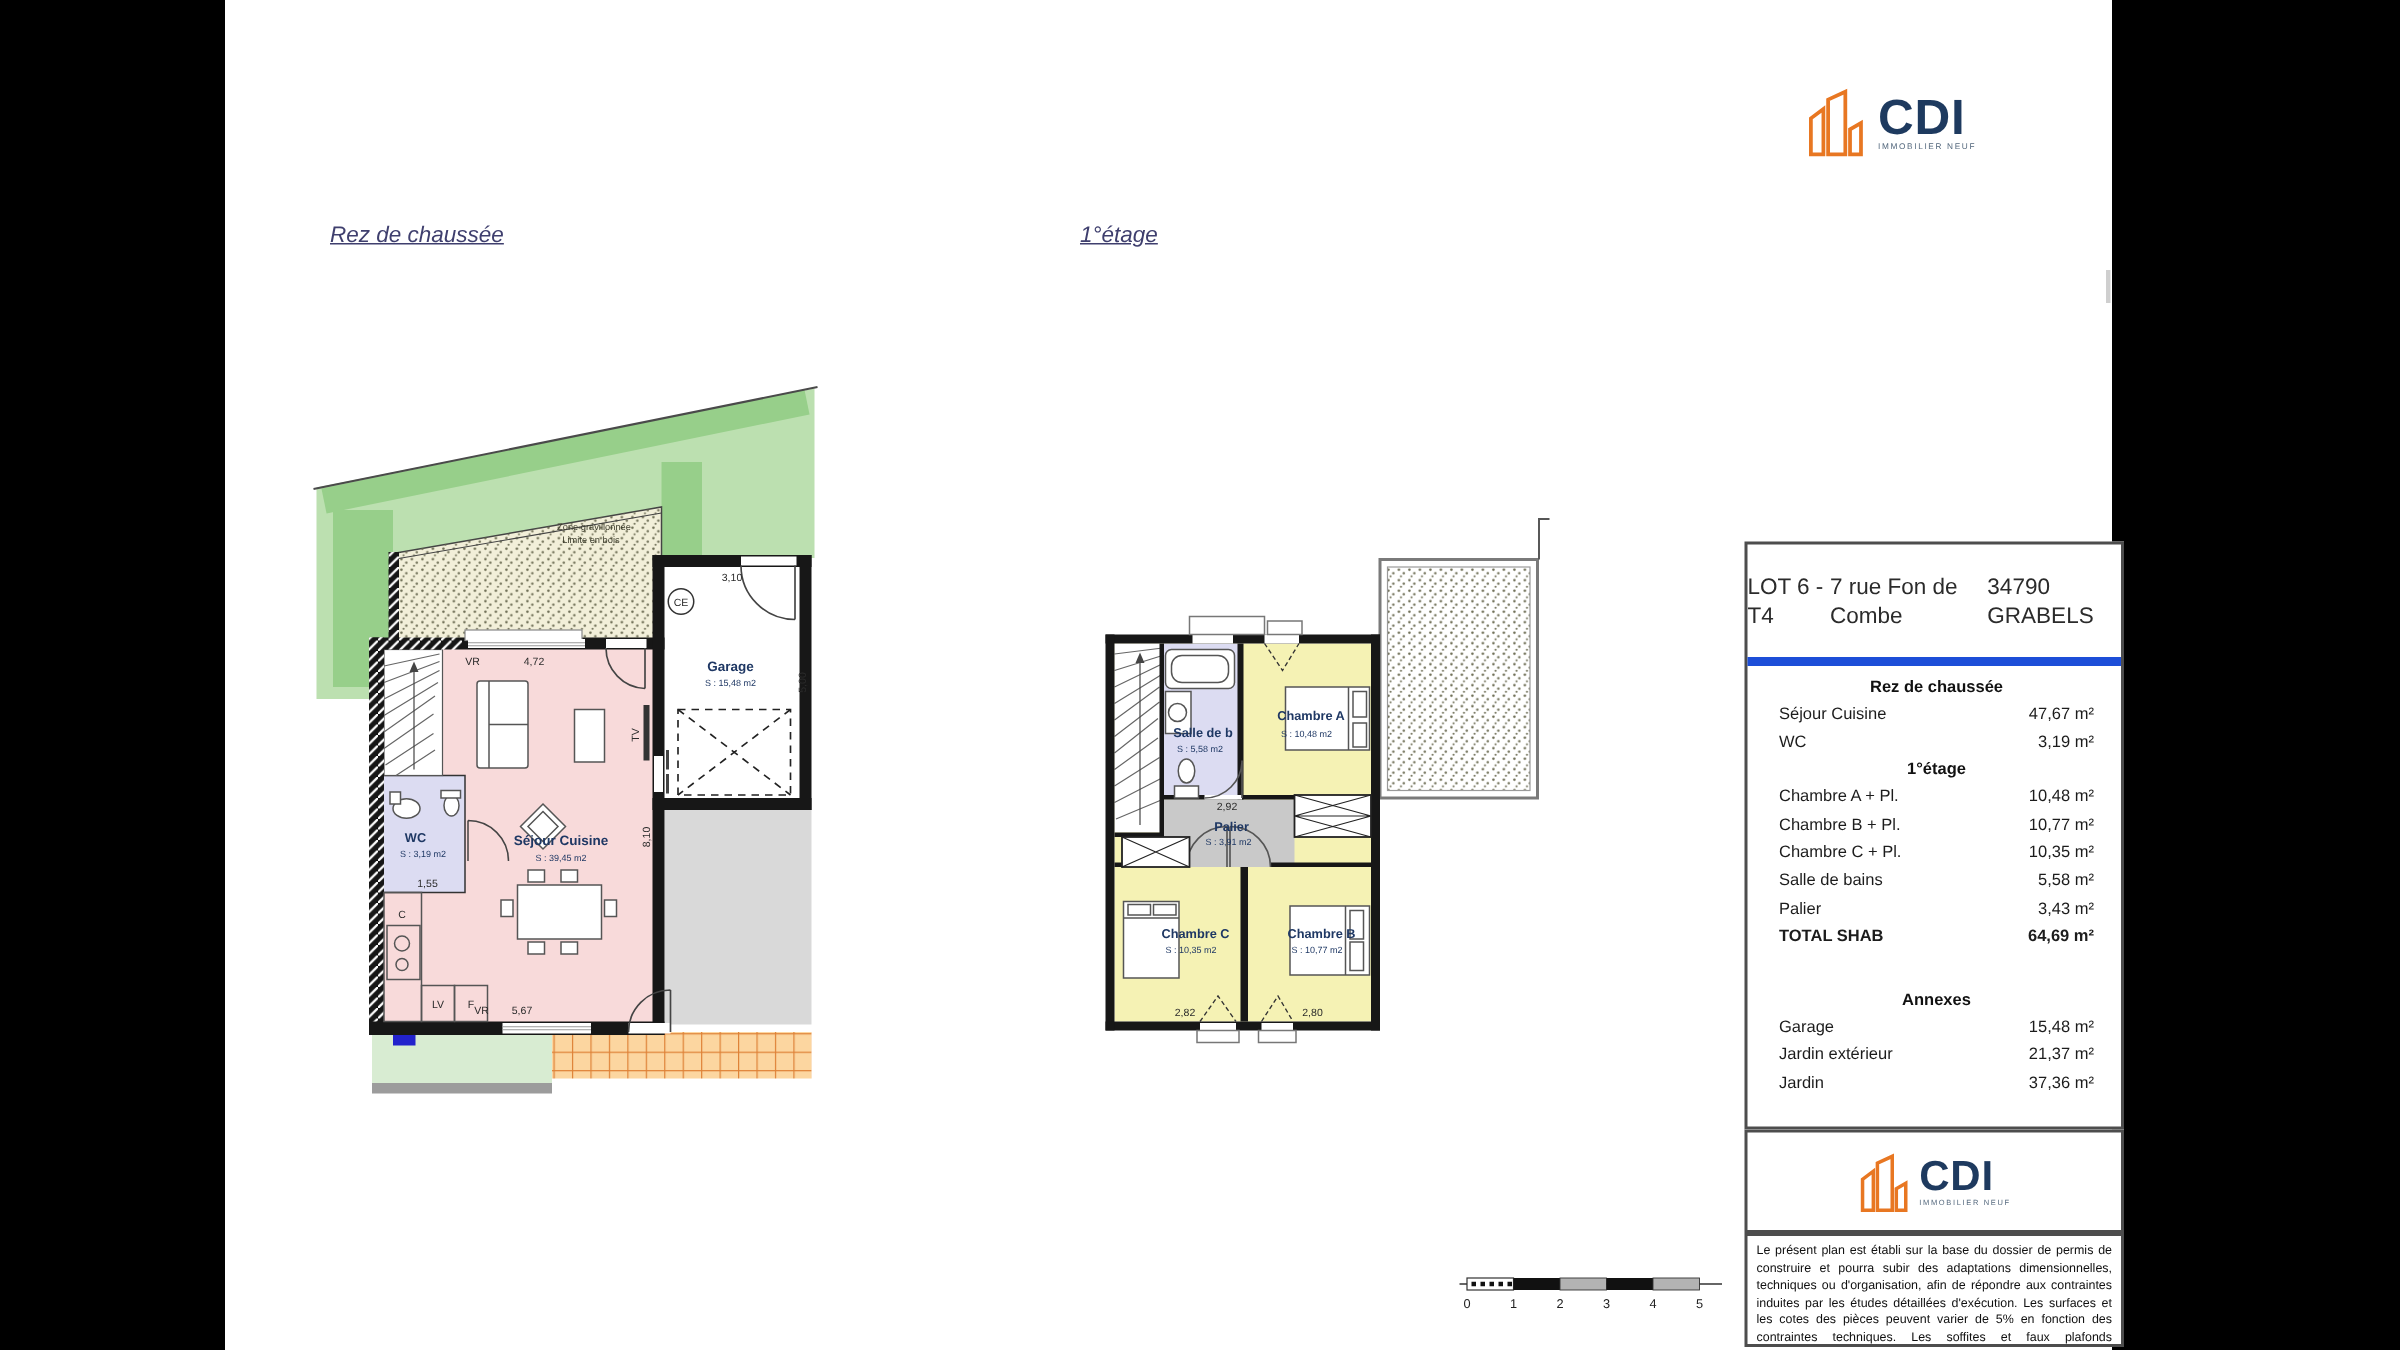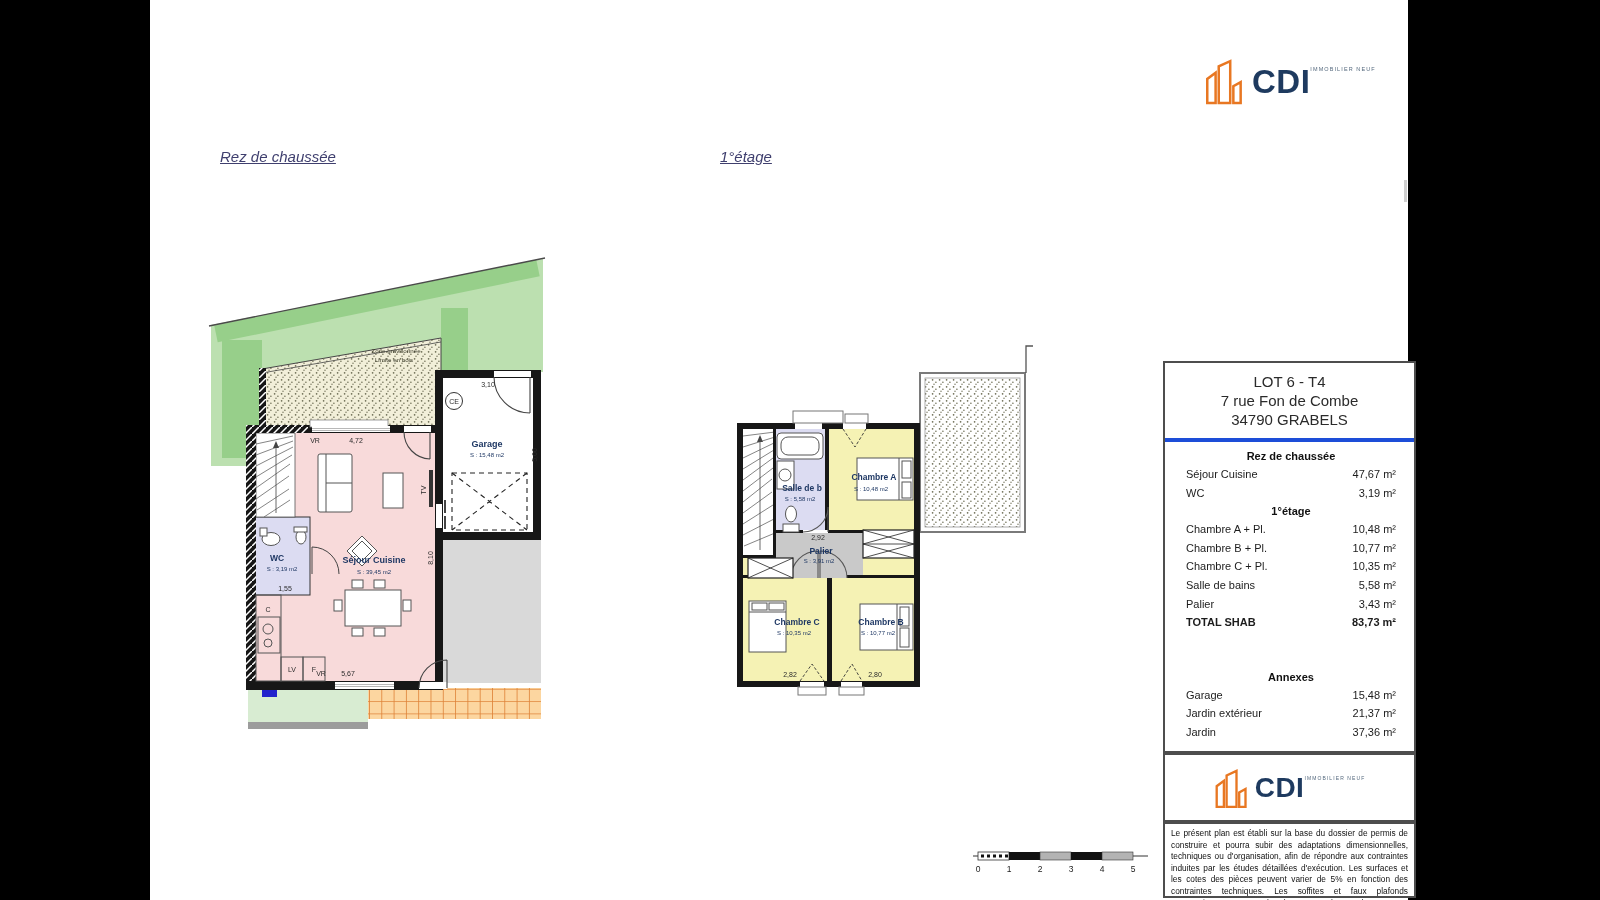--- a/index.html
+++ b/index.html
@@ -13,41 +13,41 @@
   #edge-mark{left:1404px;top:180px;width:3px;height:22px;background:#cfcfcf;}
 
   
   .plan-title{font-size:15px;font-style:italic;text-decoration:underline;
               color:#3f3f6e;white-space:nowrap;}
   #title-ground{left:220px;top:148px;}
   #title-first{left:720px;top:148px;}
 
   
   .cdi{display:flex;align-items:center;gap:5px;}
-  .cdi .txt{display:flex;flex-direction:row;line-height:1;}
+  .cdi .txt{display:flex;flex-direction:column;line-height:1;}
   .cdi .name{font-weight:bold;color:#1e3a5f;letter-spacing:0.5px;}
   .cdi .tag{color:#55697e;letter-spacing:1.1px;}
   #logo-top{left:1203px;top:57px;}
   #logo-top .name{font-size:33px;}
   #logo-top .tag{font-size:5.5px;margin-top:2px;}
   #logo-bottom .name{font-size:28px;}
   #logo-bottom .tag{font-size:5px;margin-top:2px;}
 
   
   #panel{left:1163px;top:361px;width:253px;height:392px;border:2px solid #4d4d4d;
          color:#1c1c1c;background:#fff;}
-  #panel-header{height:75px;border-bottom:4px solid #1d4ed8;display:flex;
-        flex-direction:column;align-items:center;justify-content:center;
+  #panel-header{height:75px;border-bottom:6px solid #1d4ed8;display:flex;
+        flex-direction:row;align-items:center;justify-content:center;
         font-size:15px;line-height:19px;color:#2b2b2b;}
   #panel-rows{padding:5px 18px 0 21px;font-size:11px;}
   .sec-h{text-align:center;font-weight:bold;font-size:11px;line-height:18px;color:#111;}
   .prow{display:flex;justify-content:space-between;line-height:18.6px;}
   .prow .v{white-space:nowrap;}
   .total-row{font-weight:bold;}
-  .annex-h{margin-top:36px;}
+  .annex-h{margin-top:24px;}
 
   #logobox{left:1163px;top:753px;width:253px;height:69px;border:2px solid #4d4d4d;
            display:flex;align-items:center;justify-content:center;background:#fff;}
   #discbox{left:1163px;top:822px;width:253px;height:76px;border:2px solid #4d4d4d;
            font-size:8.3px;line-height:11.6px;text-align:justify;
            padding:4px 6px;color:#101010;background:#fff;}
 
   #datebox{left:152px;top:904px;font-size:10px;color:#333;}
 
   #plan-svg{left:150px;top:230px;}
@@ -359,21 +359,21 @@
     <div class="prow">
       <span>Salle de bains</span>
       <span class="v">5,58 m²</span>
     </div>
     <div class="prow">
       <span>Palier</span>
       <span class="v">3,43 m²</span>
     </div>
     <div class="prow total-row">
       <span>TOTAL SHAB</span>
-      <span class="v">83,73 m²</span>
+      <span class="v">64,69 m²</span>
     </div>
     <div class="sec-h annex-h">Annexes</div>
     <div class="prow">
       <span>Garage</span>
       <span class="v">15,48 m²</span>
     </div>
     <div class="prow">
       <span>Jardin extérieur</span>
       <span class="v">21,37 m²</span>
     </div>

